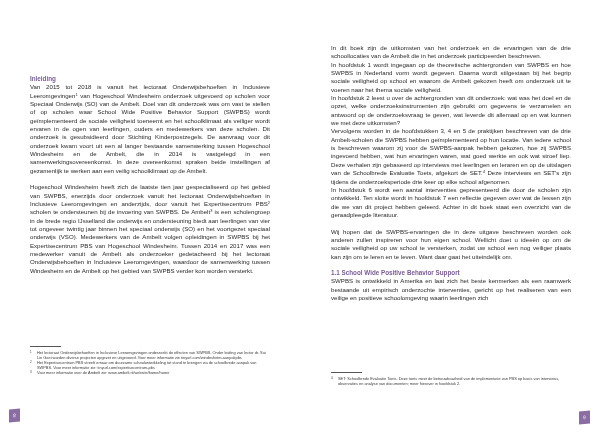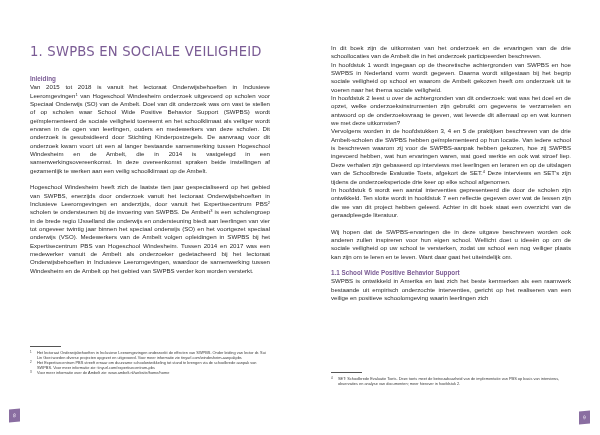--- a/index.html
+++ b/index.html
@@ -37,21 +37,20 @@
       color: #f0e9f5; font-size: 5px; text-align: center; line-height: 13px;
       transform: skewY(-6deg);
     }
     .left .page-num { left: 9px; top: 409px; }
     .right .page-num { left: 279px; top: 411px; }
   </style>
 </head>
 <body>
 
 <div class="page left">
-  <h1 class="chapter-title">1. SWPBS EN SOCIALE VEILIGHEID</h1>
 
   <div class="col" style="top:75px;">
     <div class="heading">Inleiding</div>
     <p class="body">
       <span>Van 2015 tot 2018 is vanuit het lectoraat Onderwijsbehoeften in Inclusieve Leeromgevingen</span><sup>1</sup><span> van Hogeschool Windesheim onderzoek uitgevoerd op scholen voor Speciaal Onderwijs (SO) van de Ambelt. Doel van dit onderzoek was om vast te stellen of op scholen waar School Wide Positive Behavior Support (SWPBS) wordt geïmplementeerd de sociale veiligheid toeneemt en het schoolklimaat als veiliger wordt ervaren in de ogen van leerlingen, ouders en medewerkers van deze scholen. Dit onderzoek is gesubsidieerd door Stichting Kinderpostzegels. De aanvraag voor dit onderzoek kwam voort uit een al langer bestaande samenwerking tussen Hogeschool Windesheim en de Ambelt, die in 2014 is vastgelegd in een samenwerkingsovereenkomst. In deze overeenkomst spraken beide instellingen af gezamenlijk te werken aan een veilig schoolklimaat op de Ambelt.</span>
     </p>
     <p class="body gap">
       <span>Hogeschool Windesheim heeft zich de laatste tien jaar gespecialiseerd op het gebied van SWPBS, enerzijds door onderzoek vanuit het lectoraat Onderwijsbehoeften in Inclusieve Leeromgevingen en anderzijds, door vanuit het Expertisecentrum PBS</span><sup>2</sup><span> scholen te ondersteunen bij de invoering van SWPBS. De Ambelt</span><sup>3</sup><span> is een scholengroep in de brede regio IJsselland die onderwijs en ondersteuning biedt aan leerlingen van vier tot ongeveer twintig jaar binnen het speciaal onderwijs (SO) en het voortgezet speciaal onderwijs (VSO). Medewerkers van de Ambelt volgen opleidingen in SWPBS bij het Expertisecentrum PBS van Hogeschool Windesheim. Tussen 2014 en 2017 was een medewerker vanuit de Ambelt als onderzoeker gedetacheerd bij het lectoraat Onderwijsbehoeften in Inclusieve Leeromgevingen, waardoor de samenwerking tussen Windesheim en de Ambelt op het gebied van SWPBS verder kon worden versterkt.</span>
     </p>
   </div>

